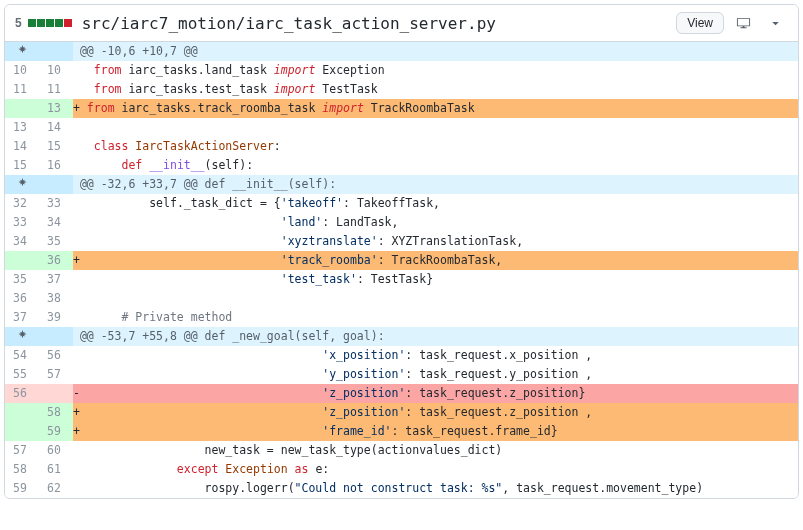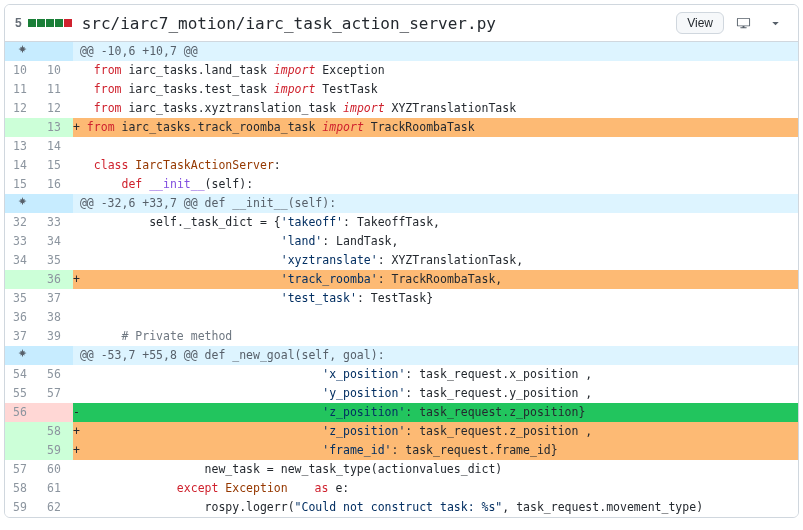--- a/index.html
+++ b/index.html
@@ -88,30 +88,30 @@
   background: #fff;
 }
 td.code {
   width: 100%;
 }
 tr.hunk td { background: #ddf4ff; color:#57606a; }
 tr.hunk td.num { background:#c7ecff; text-align:center; padding:0; }
 tr.hunk td.num svg { display:block; margin:3px auto; }
 tr.add td.code { background:#fdba74; }
 tr.add td.num { background:#ccffd8; }
-tr.del td.code { background:#22c55e; }
+tr.del td.code { background:#fca5a5; }
 tr.del td.num { background:#ffd7d5; }
 tr.context td { background:#fff; }
 
 .kw-from { color:#cf222e; }
 .kw-import { color:#cf222e;font-style:italic; }
 .kw-class { color:#cf222e; }
 .kw-def { color:#cf222e; }
 .kw-except { color:#cf222e; }
-.kw-as { color:#cf222e;margin-left:20px; }
+.kw-as { color:#cf222e; }
 .fn { color:#8250df;text-align:right; }
 .cls { color:#953800; }
 .str { color:#032f62; }
 .cmt { color:#6e7781; }
 .self { color:#24292f; }
 </style>
 </head>
 <body>
 
 <div class="file-card">
@@ -152,25 +152,20 @@
         <tr class="context">
           <td class="num">10</td>
           <td class="num">10</td>
           <td class="code"><span>   </span><span class="kw-from">from</span><span> iarc_tasks.land_task </span><span class="kw-import">import</span><span> Exception</span></td>
         </tr>
         <tr class="context">
           <td class="num">11</td>
           <td class="num">11</td>
           <td class="code"><span>   </span><span class="kw-from">from</span><span> iarc_tasks.test_task </span><span class="kw-import">import</span><span> TestTask</span></td>
         </tr>
-        <tr class="context">
-          <td class="num">12</td>
-          <td class="num">12</td>
-          <td class="code"><span>   </span><span class="kw-from">from</span><span> iarc_tasks.xyztranslation_task </span><span class="kw-import">import</span><span> XYZTranslationTask</span></td>
-        </tr>
         <tr class="add">
           <td class="num"></td>
           <td class="num">13</td>
           <td class="code"><span>+ </span><span class="kw-from">from</span><span> iarc_tasks.track_roomba_task </span><span class="kw-import">import</span><span> TrackRoombaTask</span></td>
         </tr>
         <tr class="context">
           <td class="num">13</td>
           <td class="num">14</td>
           <td class="code"><span> </span></td>
         </tr>

